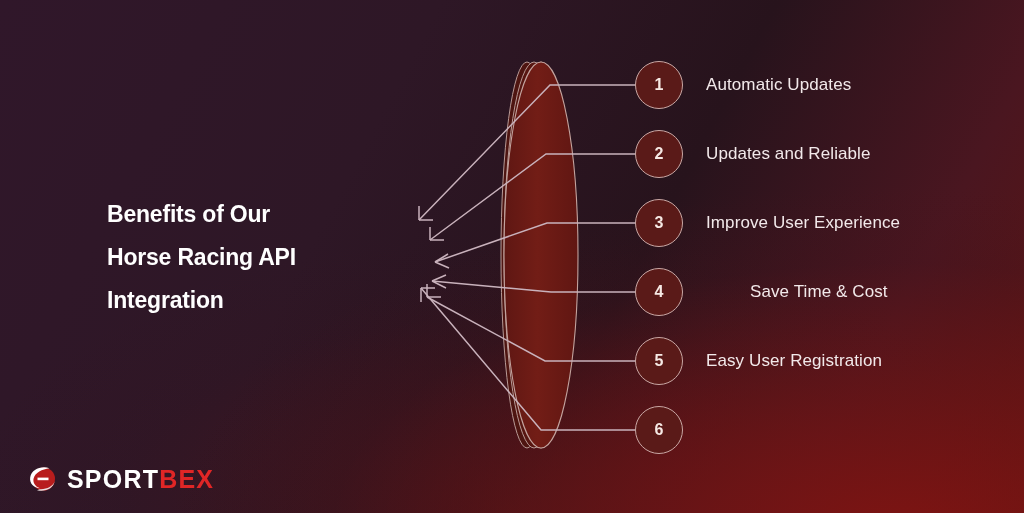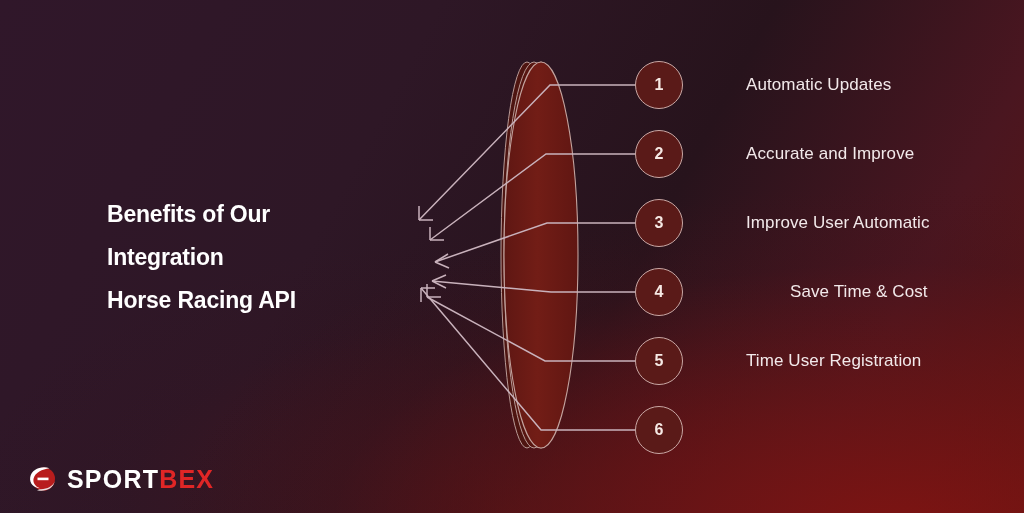--- a/index.html
+++ b/index.html
@@ -52,21 +52,21 @@
     box-sizing: border-box;
     display: flex;
     align-items: center;
     justify-content: center;
     color: #f6e9e4;
     font-size: 16px;
     font-weight: 600;
   }
   .label {
     position: absolute;
-    left: 746px;
+    left: 706px;
     color: #f2e9ea;
     font-size: 17px;
     font-weight: 400;
     white-space: nowrap;
     transform: translateY(-50%);
     letter-spacing: 0.1px;
     text-align: right;
   }
 
   
@@ -93,22 +93,22 @@
   .logo-sport { color: #ffffff; }
   .logo-bex { color: #e02626; margin-top: 33px; }
 </style>
 </head>
 <body>
 
 <div id="canvas">
 
   <div class="title">
     <div>Benefits of Our</div>
+    <div>Horse Racing API</div>
     <div>Integration</div>
-    <div>Horse Racing API</div>
   </div>
 
   <svg id="diagram" viewBox="0 0 1024 513">
     <defs>
       <linearGradient id="discGrad" x1="0" y1="0" x2="1" y2="0">
         <stop offset="0%" stop-color="#5f1713"></stop>
         <stop offset="45%" stop-color="#721d16"></stop>
         <stop offset="100%" stop-color="#601612"></stop>
       </linearGradient>
     </defs>
@@ -171,24 +171,24 @@
       <span>4</span>
     </div>
   <div class="node" style="left:635px; top:337px;">
       <span>5</span>
     </div>
   <div class="node" style="left:635px; top:406px;">
       <span>6</span>
     </div>
 
   <div class="label" style="top:85px;">Automatic Updates</div>
-  <div class="label" style="top:154px;">Accurate and Improve</div>
-  <div class="label" style="top:223px;">Improve User Automatic</div>
+  <div class="label" style="top:154px;">Updates and Reliable</div>
+  <div class="label" style="top:223px;">Improve User Experience</div>
   <div class="label" style="top:292px;margin-left:44px;">Save Time &amp; Cost</div>
-  <div class="label" style="top:361px;">Time User Registration</div>
+  <div class="label" style="top:361px;">Easy User Registration</div>
 
   <div class="logo">
     <svg class="logo-mark" viewBox="0 0 36 32">
       <circle cx="19.5" cy="16" r="11.5" fill="#b81d1d"></circle>
       <path d="M25.5 5.2 C17 2.5, 7.5 6.5, 6.2 14.2 C5.2 20.4, 10 25, 16 25.3
                C11.2 23.4, 8.6 19.6, 9.6 15.4 C10.9 9.6, 18.2 6.1, 25.5 5.2 Z" fill="#ffffff"></path>
       <path d="M13 27.2 C21 29.4, 29.6 25.4, 30.6 18.3
                C29.2 23.3, 22.6 26.6, 15.8 26.2 Z" fill="#e8dede"></path>
       <rect x="13.5" y="14.6" width="11" height="2.6" fill="#ffffff"></rect>
     </svg>

